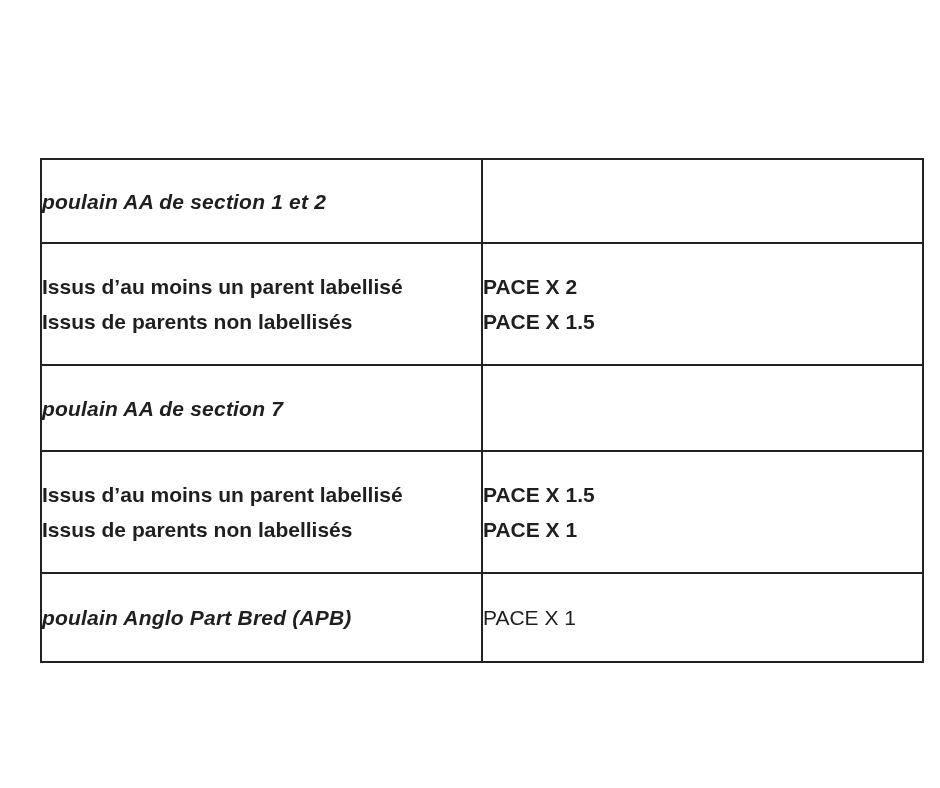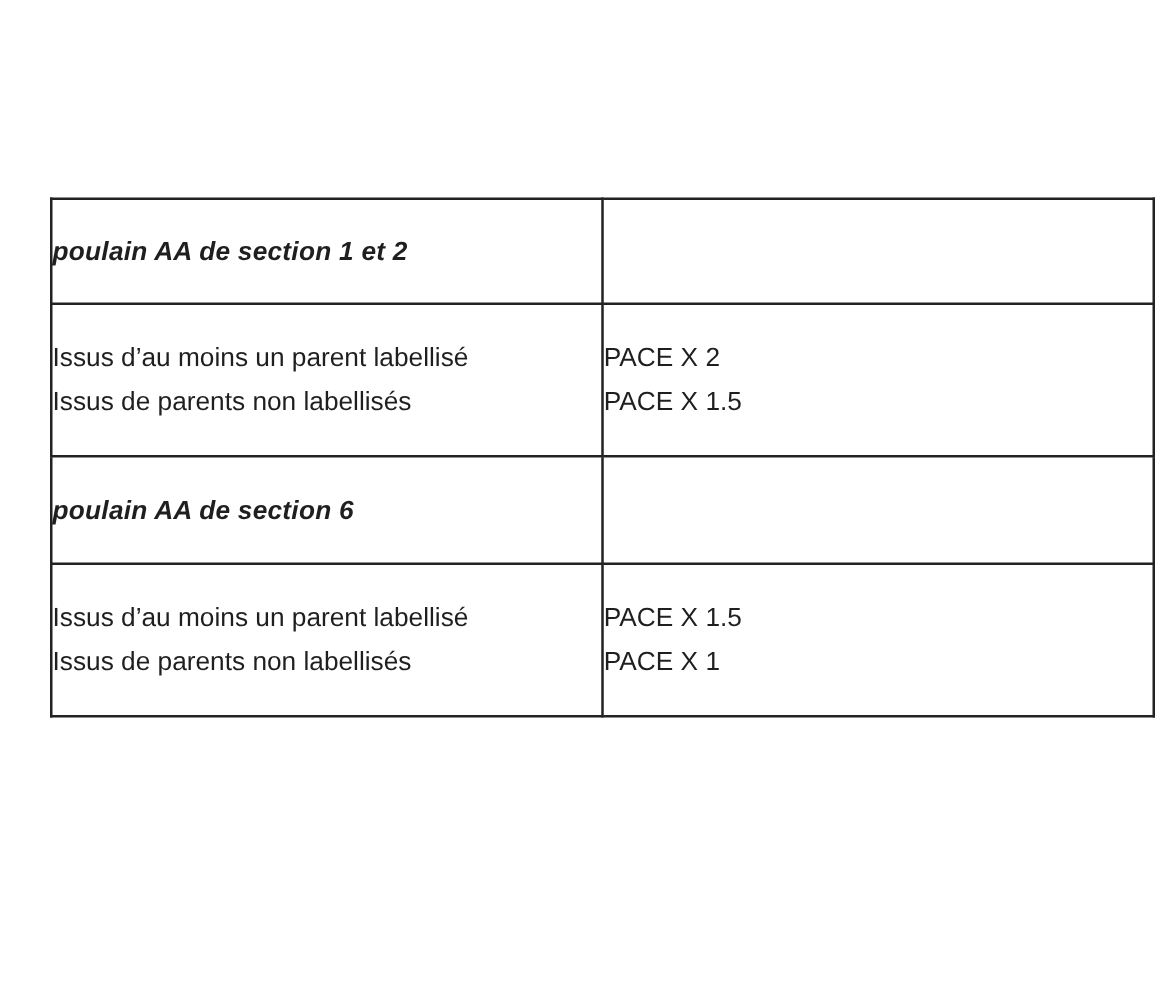--- a/index.html
+++ b/index.html
@@ -38,21 +38,21 @@
   tr.r1 td { height: 82px; }
   tr.r2 td { height: 120px; }
   tr.r3 td { height: 84px; }
   tr.r4 td { height: 120px; }
   tr.r5 td { height: 87px; }
   .hdr {
     font-weight: bold;
     font-style: italic;
     letter-spacing: 0.2px;
   }
-  .line { display: block; }
+  .line { display: block; font-weight: bold; }
 </style>
 </head>
 <body>
 
 <div class="canvas">
   <table class="pace-table">
     <tbody>
 
       <tr class="r1">
         <td class="cell-left">
@@ -69,34 +69,42 @@
           <span class="line">Issus de parents non labellisés</span>
         </td>
         <td class="cell-right">
           <span class="line">PACE X 2</span>
           <span class="line">PACE X 1.5</span>
         </td>
       </tr>
 
       <tr class="r3">
         <td class="cell-left">
-          <span class="hdr">poulain AA de section 6</span>
+          <span class="hdr">poulain AA de section 7</span>
         </td>
         <td class="cell-right">
           <span></span>
         </td>
       </tr>
 
       <tr class="r4">
         <td class="cell-left">
           <span class="line">Issus d’au moins un parent labellisé</span>
           <span class="line">Issus de parents non labellisés</span>
         </td>
         <td class="cell-right">
           <span class="line">PACE X 1.5</span>
           <span class="line">PACE X 1</span>
         </td>
       </tr>
 
+      <tr class="r5">
+        <td class="cell-left">
+          <span class="hdr">poulain Anglo Part Bred (APB)</span>
+        </td>
+        <td class="cell-right">
+          <span>PACE X 1</span>
+        </td>
+      </tr>
 
     </tbody>
   </table>
 </div>
 
 </body></html>

